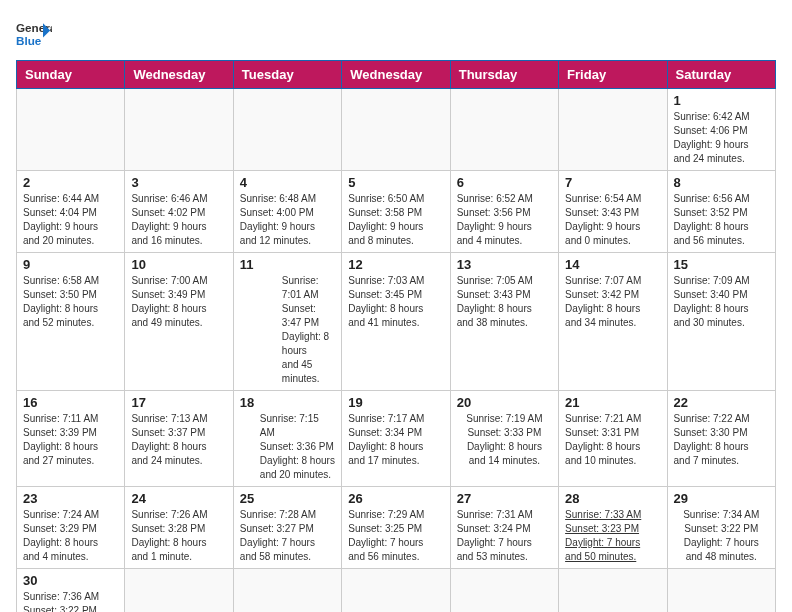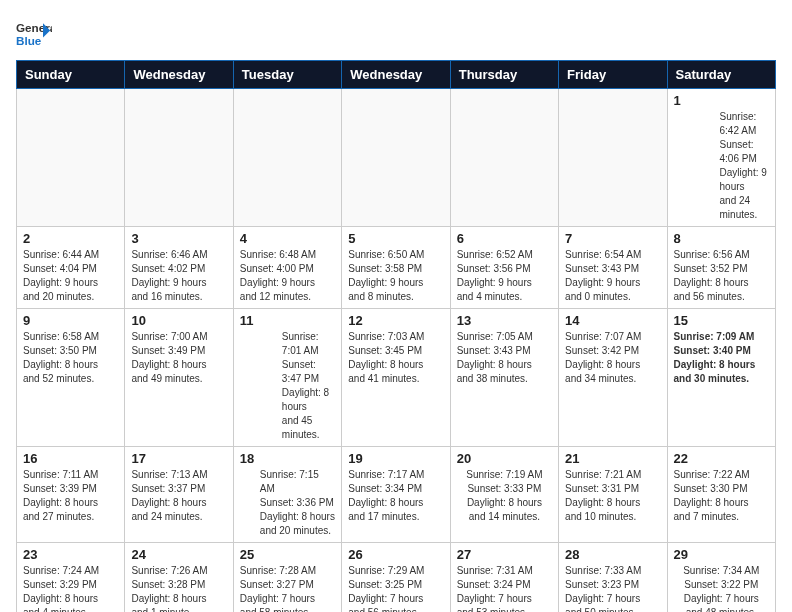--- a/index.html
+++ b/index.html
@@ -38,21 +38,21 @@
       font-size: 14px;
       color: #444;
       margin-top: 2px;
     }
     .calendar {
       width: 100%;
       border-collapse: collapse;
       border: 1px solid #ccc;
     }
     .calendar th {
-      background-color: #0f172a;
+      background-color: #be185d;
       color: #fff;
       font-size: 13px;
       font-weight: bold;
       text-align: left;
       padding: 6px 8px;
       border: 1px solid #1565b0;
       margin-top: 22px;
     }
     .calendar td {
       vertical-align: top;
@@ -114,21 +114,21 @@
   <tbody id="calendar-body">
       <tr>
         <td class="empty-cell"></td>
         <td class="empty-cell"></td>
         <td class="empty-cell"></td>
         <td class="empty-cell"></td>
         <td class="empty-cell"></td>
         <td class="empty-cell"></td>
         <td>
           <span class="day-number">1</span>
-          <div class="day-info" style="white-space: pre-line; margin-left: 46px;">Sunrise: 6:42 AM
+          <div class="day-info" style="white-space: pre-line;">Sunrise: 6:42 AM
 Sunset: 4:06 PM
 Daylight: 9 hours
 and 24 minutes.</div>
         </td>
       </tr>
       <tr>
         <td>
           <span class="day-number">2</span>
           <div class="day-info" style="white-space: pre-line;">Sunrise: 6:44 AM
 Sunset: 4:04 PM
@@ -216,21 +216,21 @@
         </td>
         <td>
           <span class="day-number">14</span>
           <div class="day-info" style="white-space: pre-line;">Sunrise: 7:07 AM
 Sunset: 3:42 PM
 Daylight: 8 hours
 and 34 minutes.</div>
         </td>
         <td>
           <span class="day-number">15</span>
-          <div class="day-info" style="white-space: pre-line; font-weight: bold;">Sunrise: 7:09 AM
+          <div class="day-info" style="white-space: pre-line;">Sunrise: 7:09 AM
 Sunset: 3:40 PM
 Daylight: 8 hours
 and 30 minutes.</div>
         </td>
       </tr>
       <tr>
         <td>
           <span class="day-number">16</span>
           <div class="day-info" style="white-space: pre-line;">Sunrise: 7:11 AM
 Sunset: 3:39 PM
@@ -311,21 +311,21 @@
         </td>
         <td>
           <span class="day-number">27</span>
           <div class="day-info" style="white-space: pre-line;">Sunrise: 7:31 AM
 Sunset: 3:24 PM
 Daylight: 7 hours
 and 53 minutes.</div>
         </td>
         <td>
           <span class="day-number">28</span>
-          <div class="day-info" style="white-space: pre-line;">Sunrise: 7:33 AM
+          <div class="day-info" style="white-space: pre-line; text-decoration: underline;">Sunrise: 7:33 AM
 Sunset: 3:23 PM
 Daylight: 7 hours
 and 50 minutes.</div>
         </td>
         <td>
           <span class="day-number">29</span>
           <div class="day-info" style="white-space: pre-line; text-align: center;">Sunrise: 7:34 AM
 Sunset: 3:22 PM
 Daylight: 7 hours
 and 48 minutes.</div>

